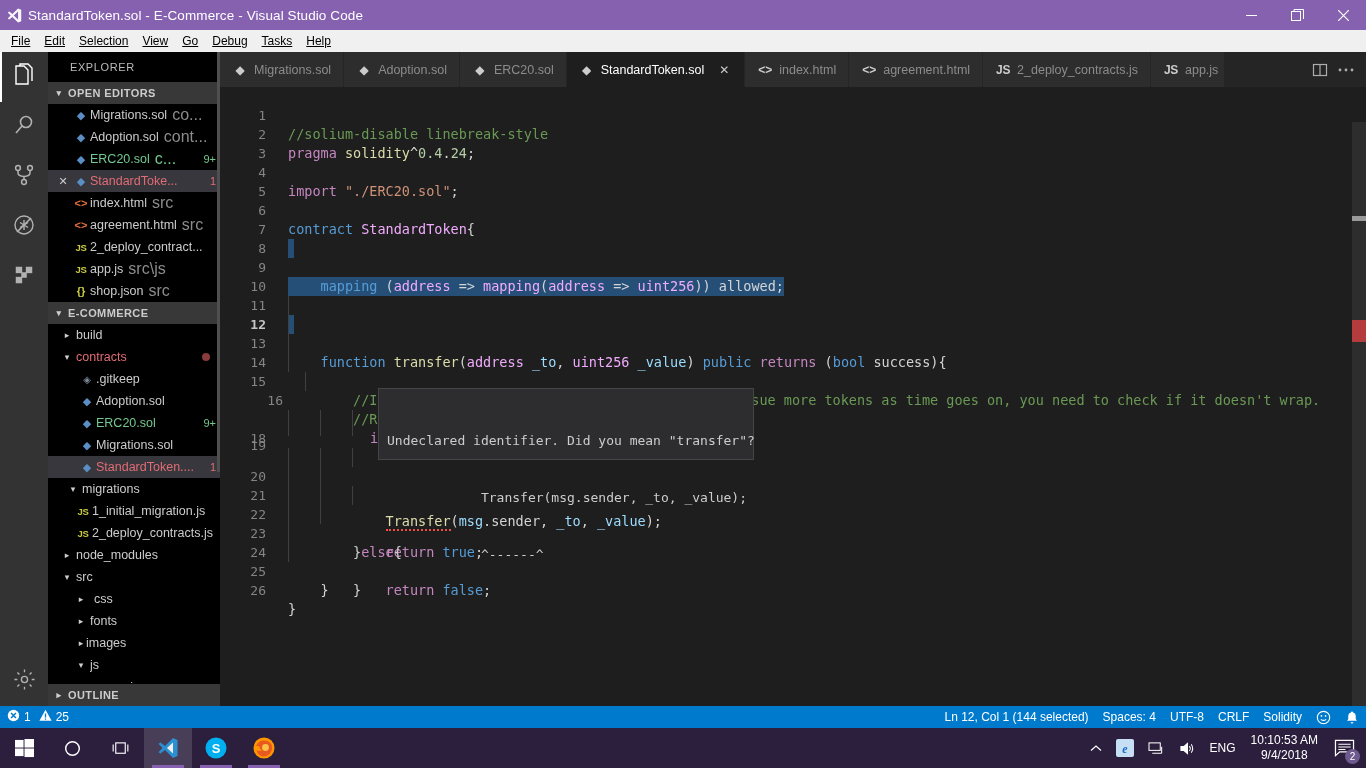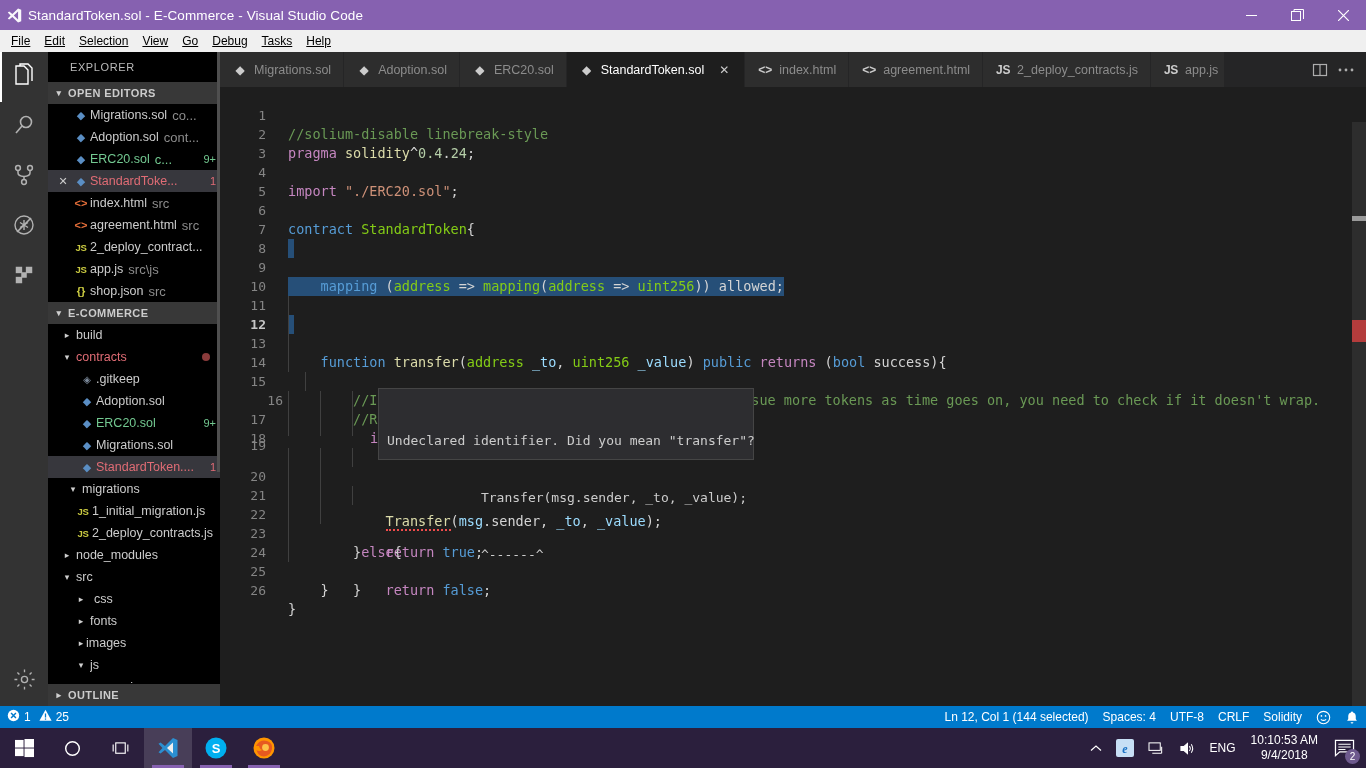--- a/index.html
+++ b/index.html
@@ -66,21 +66,21 @@
     letter-spacing: .4px; padding-left: 6px; text-transform: uppercase;
   }
   .twisty { width: 10px; font-size: 9px; color: #cfcfcf; display:inline-block; text-align:center; }
   .row {
     height: 22px; display: flex; align-items: center; font-size: 12.5px;
     color: #cccccc; white-space: nowrap; position: relative; padding-right: 4px;
   }
   .row.sel { background: #37373d; }
   .row .ic { width: 18px; display: flex; align-items: center; justify-content: center; flex: 0 0 18px; }
   .row .nm { overflow: hidden; text-overflow: ellipsis; }
-  .row .dsc { color: #8c8c8c; font-size: 13px; margin-left: 5px; }
+  .row .dsc { color: #8c8c8c; font-size: 16px; margin-left: 5px; }
   .row .badge { margin-left: auto; font-size: 11px; }
   .row .closeX { width: 18px; display:flex; align-items:center; justify-content:center; color:#cccccc; font-size: 11px; }
   .green { color: #73c991 !important; }
   .red   { color: #e06c75 !important; }
   .modot { width: 8px; height: 8px; border-radius: 50%; background: #8a3b3b; margin-left: auto; margin-right: 6px; }
 
   .eth { color: #5a8ec4; font-size: 11px; line-height: 1; }
   .html-ic { color: #e8703a; font-size: 11px; font-weight: bold; }
   .js-ic { color: #cbcb41; font-size: 9.5px; font-weight: bold; letter-spacing: -.3px;}
   .json-ic { color: #cbcb41; font-size: 11px; font-weight: bold; }
@@ -115,21 +115,21 @@
   .ln {
     position: absolute; left: 0; width: 46px; text-align: right;
     color: #858585; font-family: "DejaVu Sans Mono", monospace; font-size: 13px;
   }
   .line.cur .ln { color: #c6c6c6; font-weight: bold; }
   .code { position: absolute; left: 68px; }
 
   .t-comment { color: #6a9955; }
   .t-kw      { color: #c586c0; }
   .t-kw2     { color: #569cd6; }
-  .t-type    { color: #84cc16; }
+  .t-type    { color: #f0abfc; }
   .t-str     { color: #ce9178; }
   .t-fn      { color: #dcdcaa; }
   .t-var     { color: #9cdcfe; }
   .t-plain   { color: #d4d4d4; }
   .t-num     { color: #b5cea8; }
 
   .selbg { background: #264f78; }
   .errtok { border-bottom: 2px dotted #f14c4c; }
 
   .indent { position: absolute; top: 0; width: 1px; height: 19px; background: #404040; }
@@ -550,26 +550,20 @@
         <span class="indent" style="left:68px;"></span>
         <span class="code t-comment">        //Replace the if with this one instead.</span>
       </div>
 
       <div class="line" style="top:285px;position:absolute;left:0;right:0;margin-left:17px;">
         <span class="ln">16</span>
         <span class="indent" style="left:68px;"></span>
         <span class="code"><span class="t-plain">        </span><span class="t-kw">if</span><span class="t-plain"> (</span></span>
       </div>
 
-      <div class="line" style="top:304px;position:absolute;left:0;right:0;">
-        <span class="ln">17</span>
-        <span class="indent" style="left:68px;"></span>
-        <span class="indent" style="left:100px;"></span>
-        <span class="indent" style="left:132px;"></span>
-      </div>
 
       <div class="line" style="top:323px;position:absolute;left:0;right:0;">
         <span class="ln">18</span>
         <span class="indent" style="left:68px;"></span>
         <span class="indent" style="left:100px;"></span>
         <span class="indent" style="left:132px;"></span>
       </div>
 
       <div class="line" style="top:330px;position:absolute;left:0;right:0;">
         <span class="ln">19</span>

